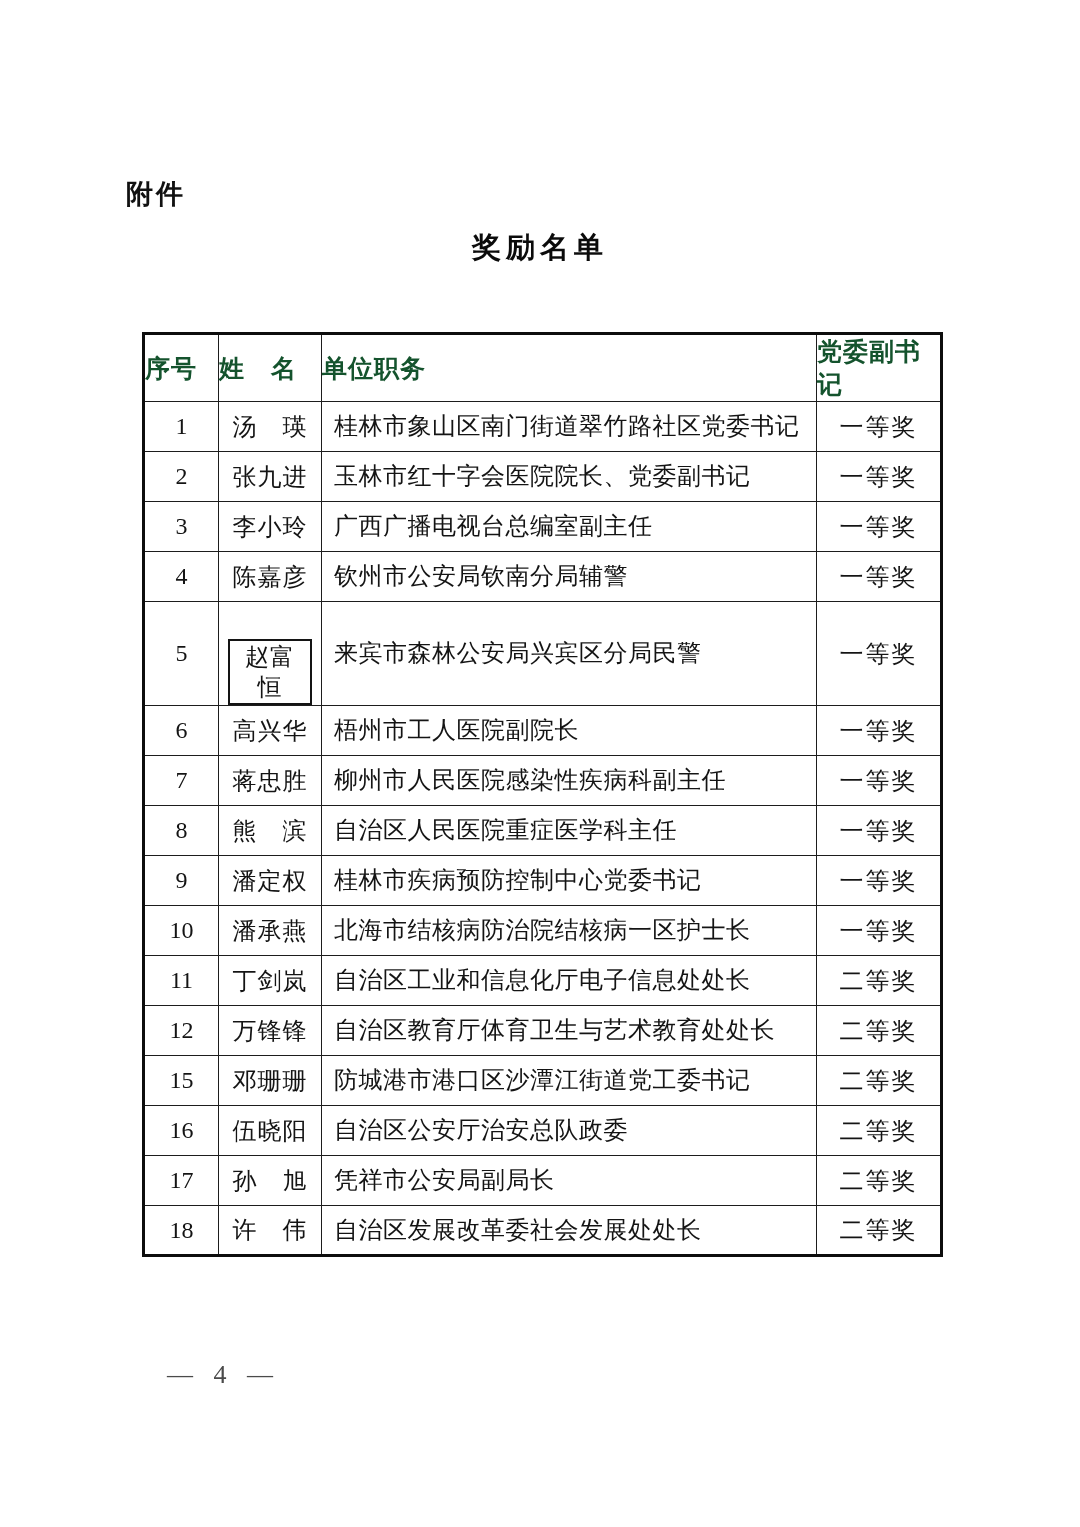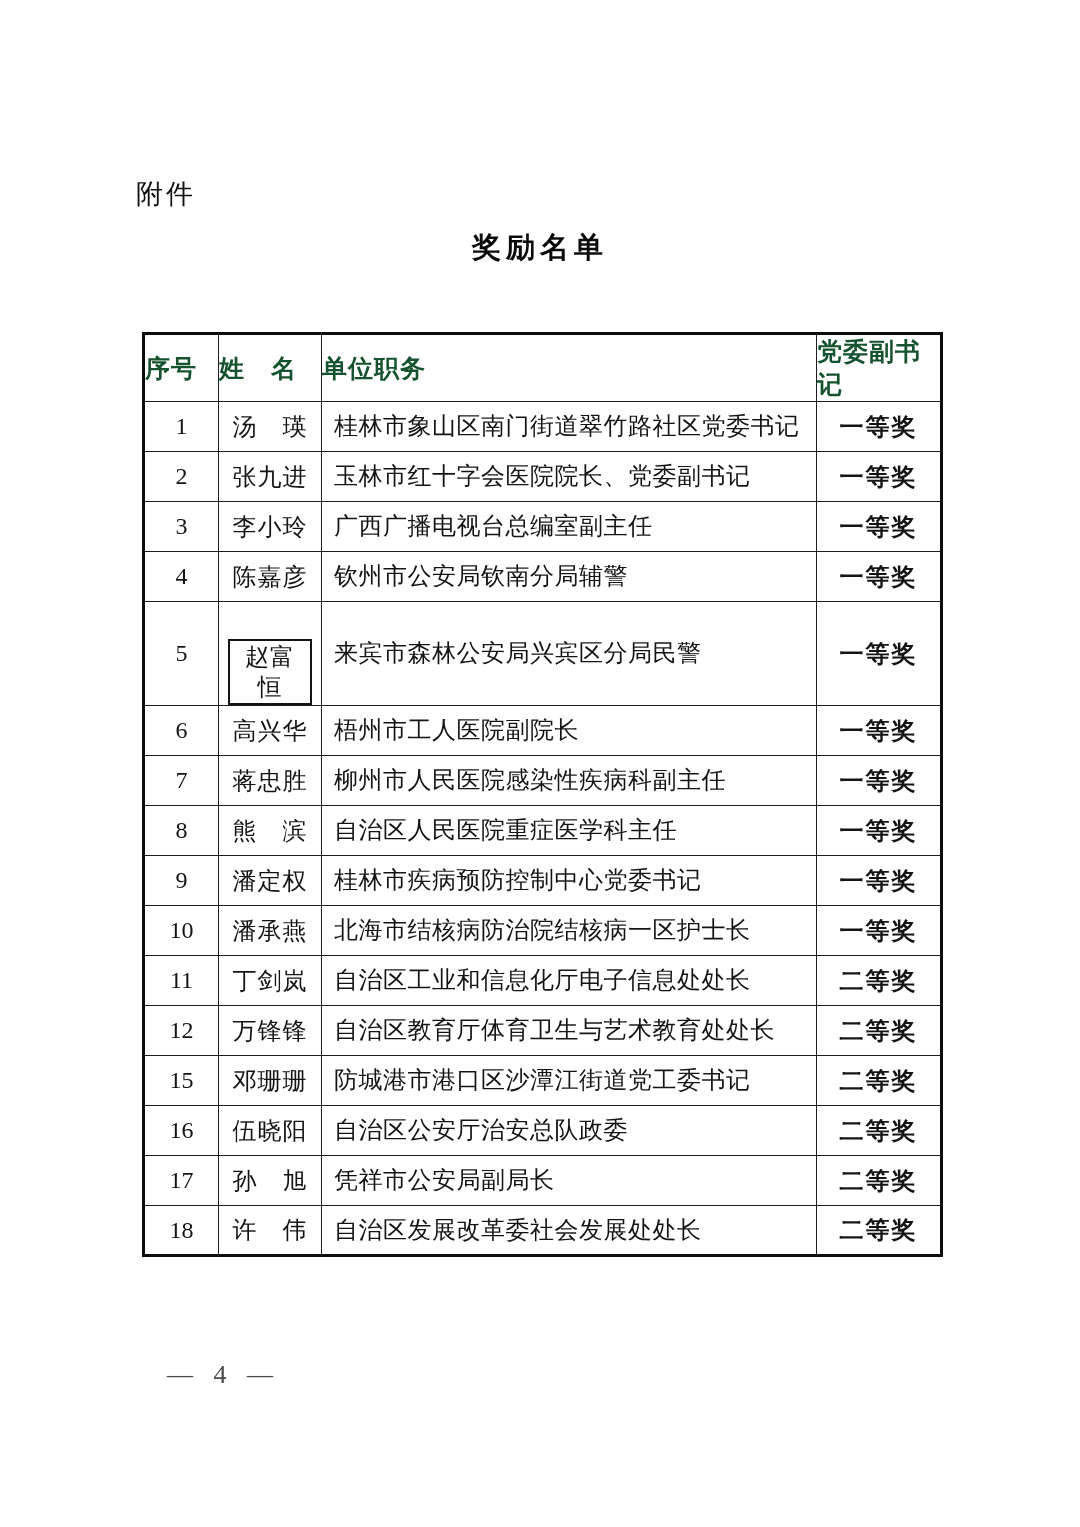--- a/index.html
+++ b/index.html
@@ -11,25 +11,25 @@
     position: relative;
     width: 1080px;
     height: 1527px;
     background: #ffffff;
     color: #000;
     font-family: "Liberation Serif", serif;
     overflow: hidden;
   }
   .attachment-label {
     position: absolute;
-    left: 136px;
+    left: 126px;
     top: 176px;
     font-family: "Liberation Sans", sans-serif;
     font-size: 27px;
-    font-weight: normal;
+    font-weight: bold;
     letter-spacing: 3px;
     color: #111;
   }
   .doc-title {
     position: absolute;
     left: 0;
     top: 228px;
     width: 100%;
     text-align: center;
     font-family: "Liberation Serif", serif;
@@ -84,21 +84,20 @@
   }
   td.col-pos {
     text-align: left;
     padding: 5px 10px 5px 12px;
     letter-spacing: 0.5px;
     line-height: 1.45;
   }
   td.col-award {
     text-align: center;
     letter-spacing: 2px;
-    font-weight: bold;
   }
   .boxed-name {
     display: inline-block;
     border: 2px solid #141414;
     padding: 1px 4px;
     line-height: 1.25;
     margin-top: 37px;
   }
   .page-footer {
     position: absolute;

